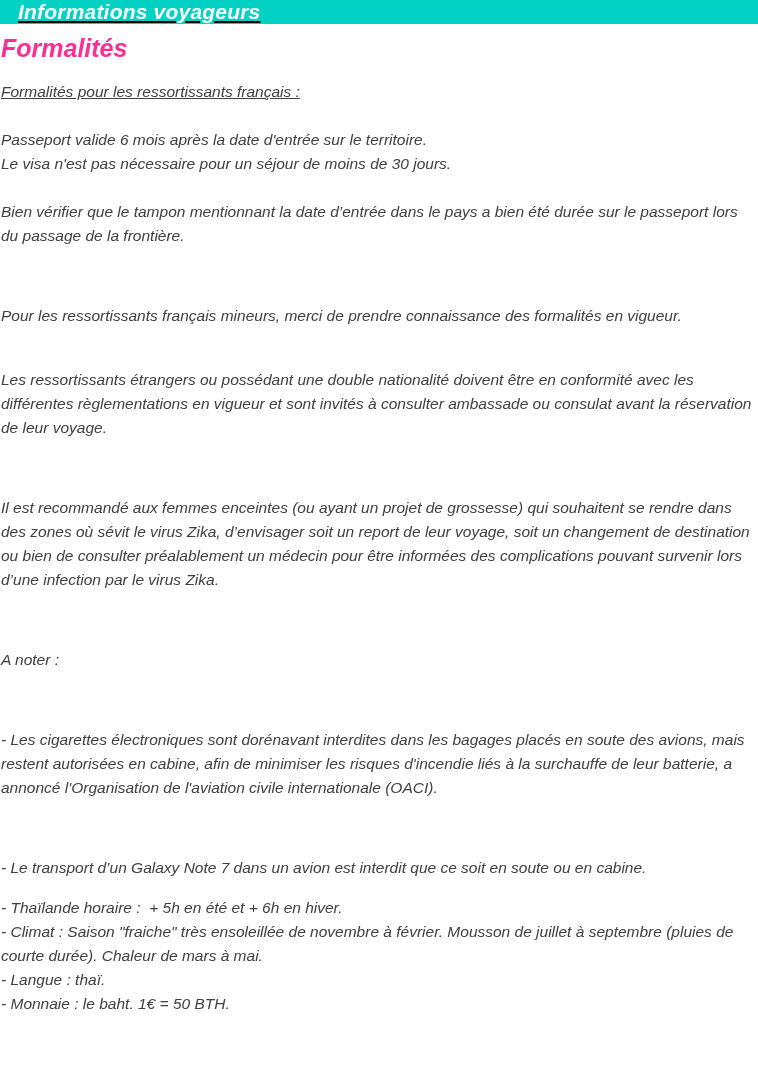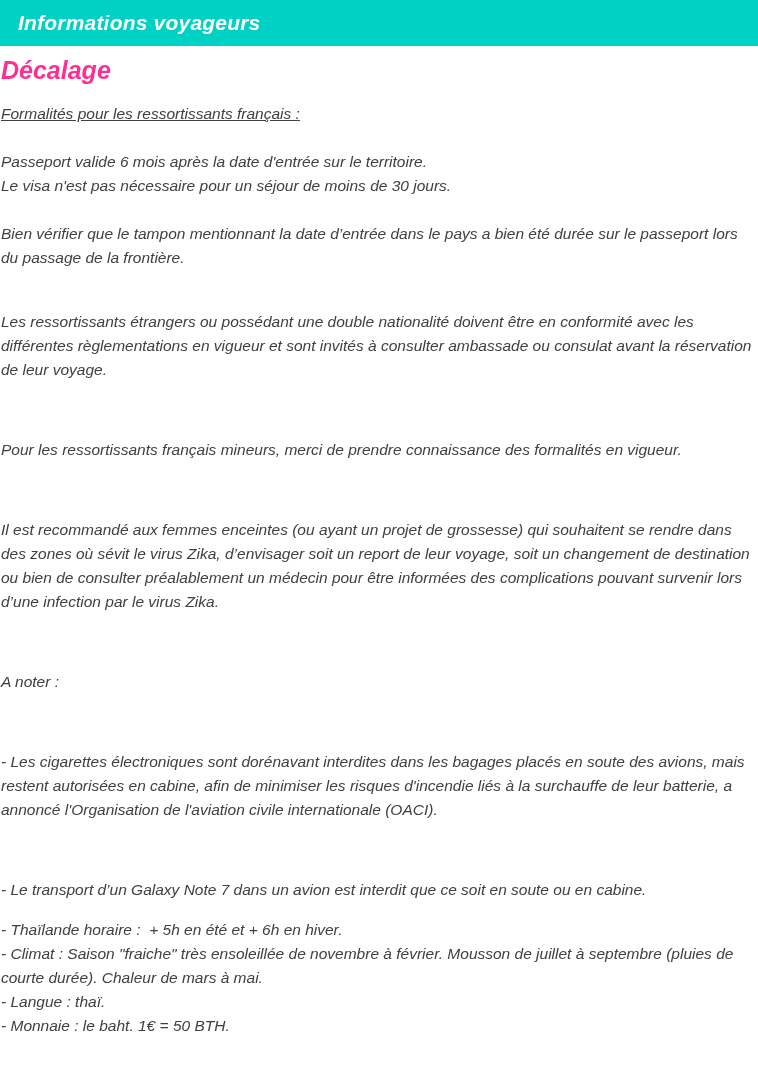--- a/index.html
+++ b/index.html
@@ -4,25 +4,26 @@
 <style>
   * { margin: 0; padding: 0; box-sizing: border-box; }
   html, body { width: 758px; }
   body {
     font-family: "Liberation Sans", sans-serif;
     background: #ffffff;
     height: 1087px;
     overflow: hidden;
   }
   .header-bar {
-    height: 46px;
+    height: 24px;
     background: #00d1c5;
     display: flex;
     align-items: center;
     padding-left: 18px;
+    text-decoration: underline;
   }
   .header-title {
     color: #ffffff;
     font-style: italic;
     font-weight: bold;
     font-size: 21px;
     letter-spacing: 0.2px;
   }
   .content {
     padding: 0 2px 0 1px;
@@ -58,34 +59,34 @@
 </style>
 </head>
 <body>
 
 <div class="header-bar" style="background: rgb(0, 209, 197);">
   <span class="header-title">Informations voyageurs</span>
 </div>
 
 <div class="content">
 
-  <h1 class="country-title" style="color: rgb(255, 46, 147);">Décalage</h1>
+  <h1 class="country-title" style="color: rgb(255, 46, 147);">Formalités</h1>
 
   <p class="para mt17" style="color: rgb(64, 64, 64); text-decoration: underline;">Formalités pour les ressortissants français :</p>
 
   <div class="mt24">
     <p class="para" style="color: rgb(64, 64, 64);">Passeport valide 6 mois après la date d'entrée sur le territoire.</p>
     <p class="para" style="color: rgb(64, 64, 64);">Le visa n'est pas nécessaire pour un séjour de moins de 30 jours.</p>
   </div>
 
   <p class="para mt24" style="color: rgb(64, 64, 64);">Bien vérifier que le tampon mentionnant la date d’entrée dans le pays a bien été durée sur le passeport lors du passage de la frontière.</p>
 
+  <p class="para mt56" style="color: rgb(64, 64, 64);">Pour les ressortissants français mineurs, merci de prendre connaissance des formalités en vigueur.</p>
+
   <p class="para mt40" style="color: rgb(64, 64, 64);">Les ressortissants étrangers ou possédant une double nationalité doivent être en conformité avec les différentes règlementations en vigueur et sont invités à consulter ambassade ou consulat avant la réservation de leur voyage.</p>
-
-  <p class="para mt56" style="color: rgb(64, 64, 64);">Pour les ressortissants français mineurs, merci de prendre connaissance des formalités en vigueur.</p>
 
   <p class="para mt56" style="color: rgb(64, 64, 64);">Il est recommandé aux femmes enceintes (ou ayant un projet de grossesse) qui souhaitent se rendre dans des zones où sévit le virus Zika, d’envisager soit un report de leur voyage, soit un changement de destination ou bien de consulter préalablement un médecin pour être informées des complications pouvant survenir lors d’une infection par le virus Zika.</p>
 
   <p class="para mt56" style="color: rgb(64, 64, 64);">A noter :</p>
 
   <p class="para mt56" style="color: rgb(64, 64, 64);">- Les cigarettes électroniques sont dorénavant interdites dans les bagages placés en soute des avions, mais restent autorisées en cabine, afin de minimiser les risques d'incendie liés à la surchauffe de leur batterie, a annoncé l'Organisation de l'aviation civile internationale (OACI).</p>
 
   <p class="para mt56" style="color: rgb(64, 64, 64);">- Le transport d’un Galaxy Note 7 dans un avion est interdit que ce soit en soute ou en cabine.</p>
 
 

